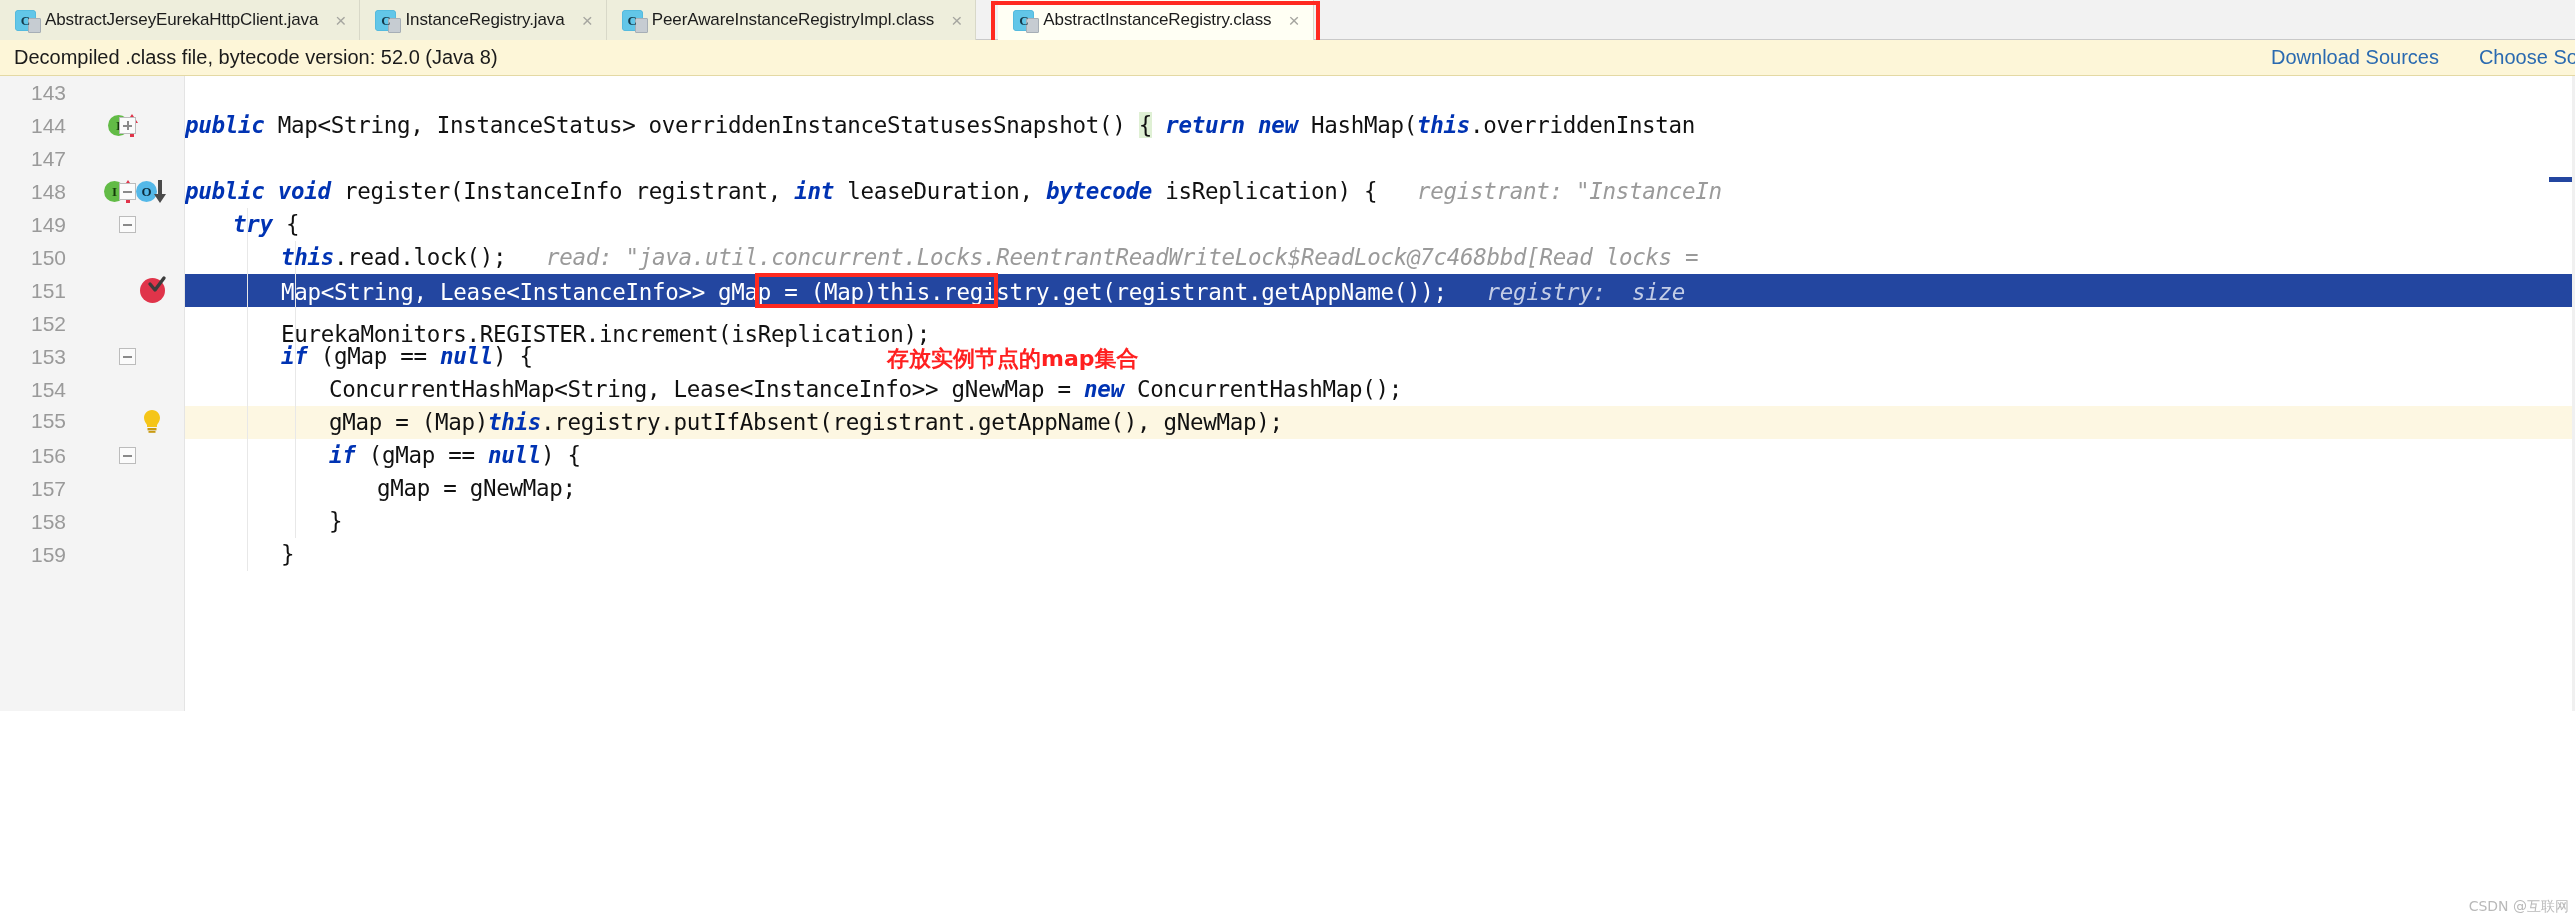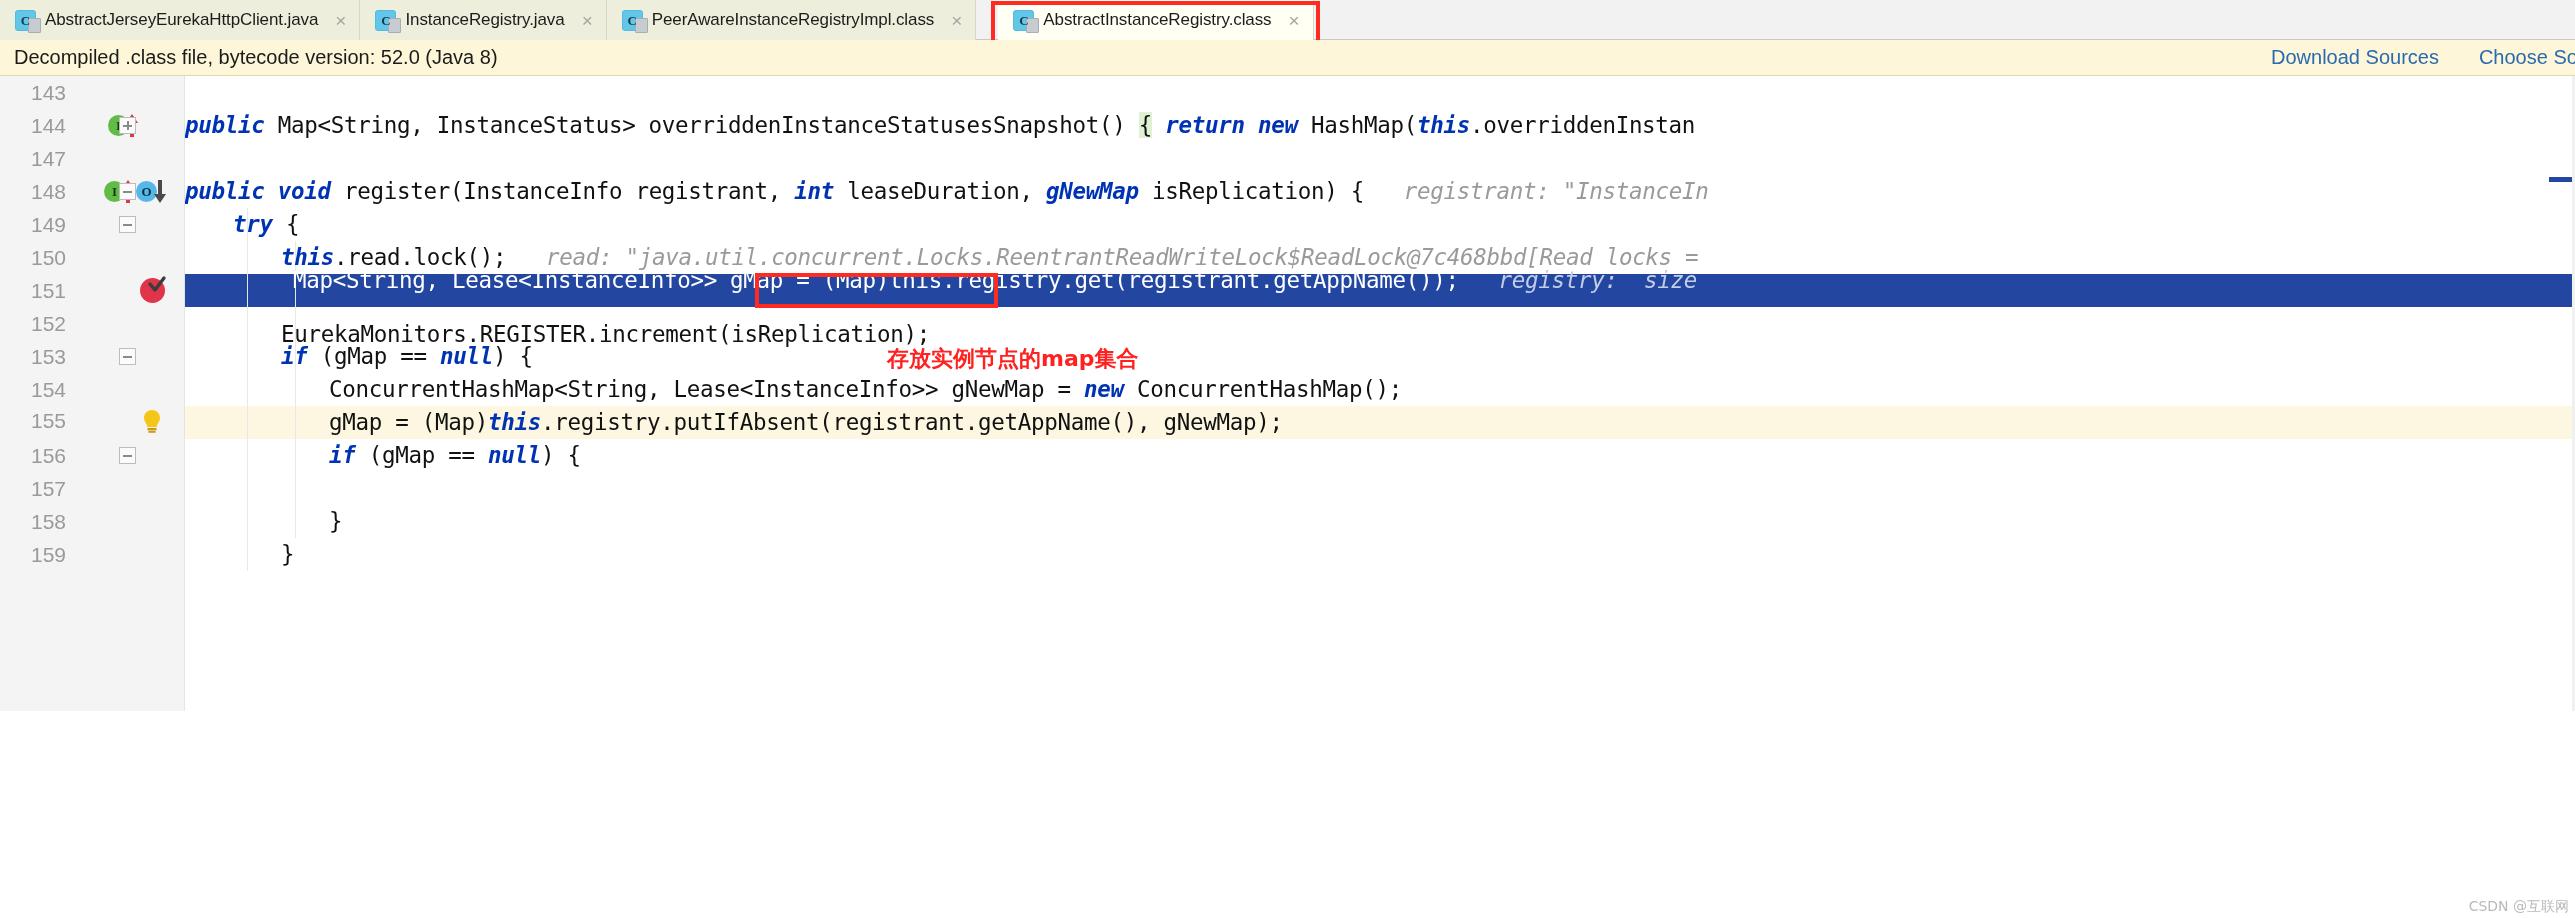--- a/index.html
+++ b/index.html
@@ -454,32 +454,32 @@
 
       <div class="row" style="top:33px;">
         <span class="code"><span class="kw">public</span> Map&lt;String, InstanceStatus&gt; overriddenInstanceStatusesSnapshot() <span class="brace-hl">{</span> <span class="kw">return new</span> HashMap(<span class="kw">this</span>.overriddenInstan</span>
       </div>
 
       <div class="row" style="top:66px;">
           <span class="code"></span>
         </div>
 
       <div class="row" style="top:99px;">
-        <span class="code"><span class="kw">public void</span> register(InstanceInfo registrant, <span class="kw">int</span> leaseDuration, <span class="kw">gNewMap</span> isReplication) { <span class="hint">  registrant: "InstanceIn</span></span>
+        <span class="code"><span class="kw">public void</span> register(InstanceInfo registrant, <span class="kw">int</span> leaseDuration, <span class="kw">bytecode</span> isReplication) { <span class="hint">  registrant: "InstanceIn</span></span>
       </div>
 
       <div class="row" style="top:132px;">
         <span class="code" style="padding-left:48px;"><span class="kw">try</span> {</span>
       </div>
 
       <div class="row" style="top:165px;">
         <span class="code" style="padding-left:96px;"><span class="kw">this</span>.read.lock();<span class="hint">   read: "java.util.concurrent.Locks.ReentrantReadWriteLock$ReadLock@7c468bbd[Read locks =</span></span>
       </div>
 
-      <div class="row row-sel" style="top:188px; background:transparent;margin-left:12px;">
+      <div class="row row-sel" style="top:200px; background:transparent;">
         <span class="code" style="padding-left:96px; color:#ffffff;">Map&lt;String, Lease&lt;InstanceInfo&gt;&gt; gMap = (Map)this.registry.get(registrant.getAppName());<span class="hint" style="color:#c3cde6;">   registry:  size</span></span>
       </div>
 
       <div class="row" style="top:242px;">
         <span class="code" style="padding-left:96px;">EurekaMonitors.REGISTER.increment(isReplication);</span>
       </div>
 
       <div class="row" style="top:264px;">
         <span class="code" style="padding-left:96px;"><span class="kw">if</span> (gMap == <span class="kw">null</span>) {</span>
       </div>
@@ -489,20 +489,23 @@
       </div>
 
       <div class="row" style="top:330px;">
         <span class="code" style="padding-left:144px;">gMap = (Map)<span class="kw">this</span>.registry.putIfAbsent(registrant.getAppName(), gNewMap);</span>
       </div>
 
       <div class="row" style="top:363px;">
         <span class="code" style="padding-left:144px;"><span class="kw">if</span> (gMap == <span class="kw">null</span>) {</span>
       </div>
 
+      <div class="row" style="top:396px;">
+        <span class="code" style="padding-left:192px;">gMap = gNewMap;</span>
+      </div>
 
       <div class="row" style="top:429px;">
         <span class="code" style="padding-left:144px;">}</span>
       </div>
 
       <div class="row" style="top:462px;">
         <span class="code" style="padding-left:96px;">}</span>
       </div>
 
       <div class="anno-box" style="left:570px; top:197px; width:243px; height:35px;"></div>

